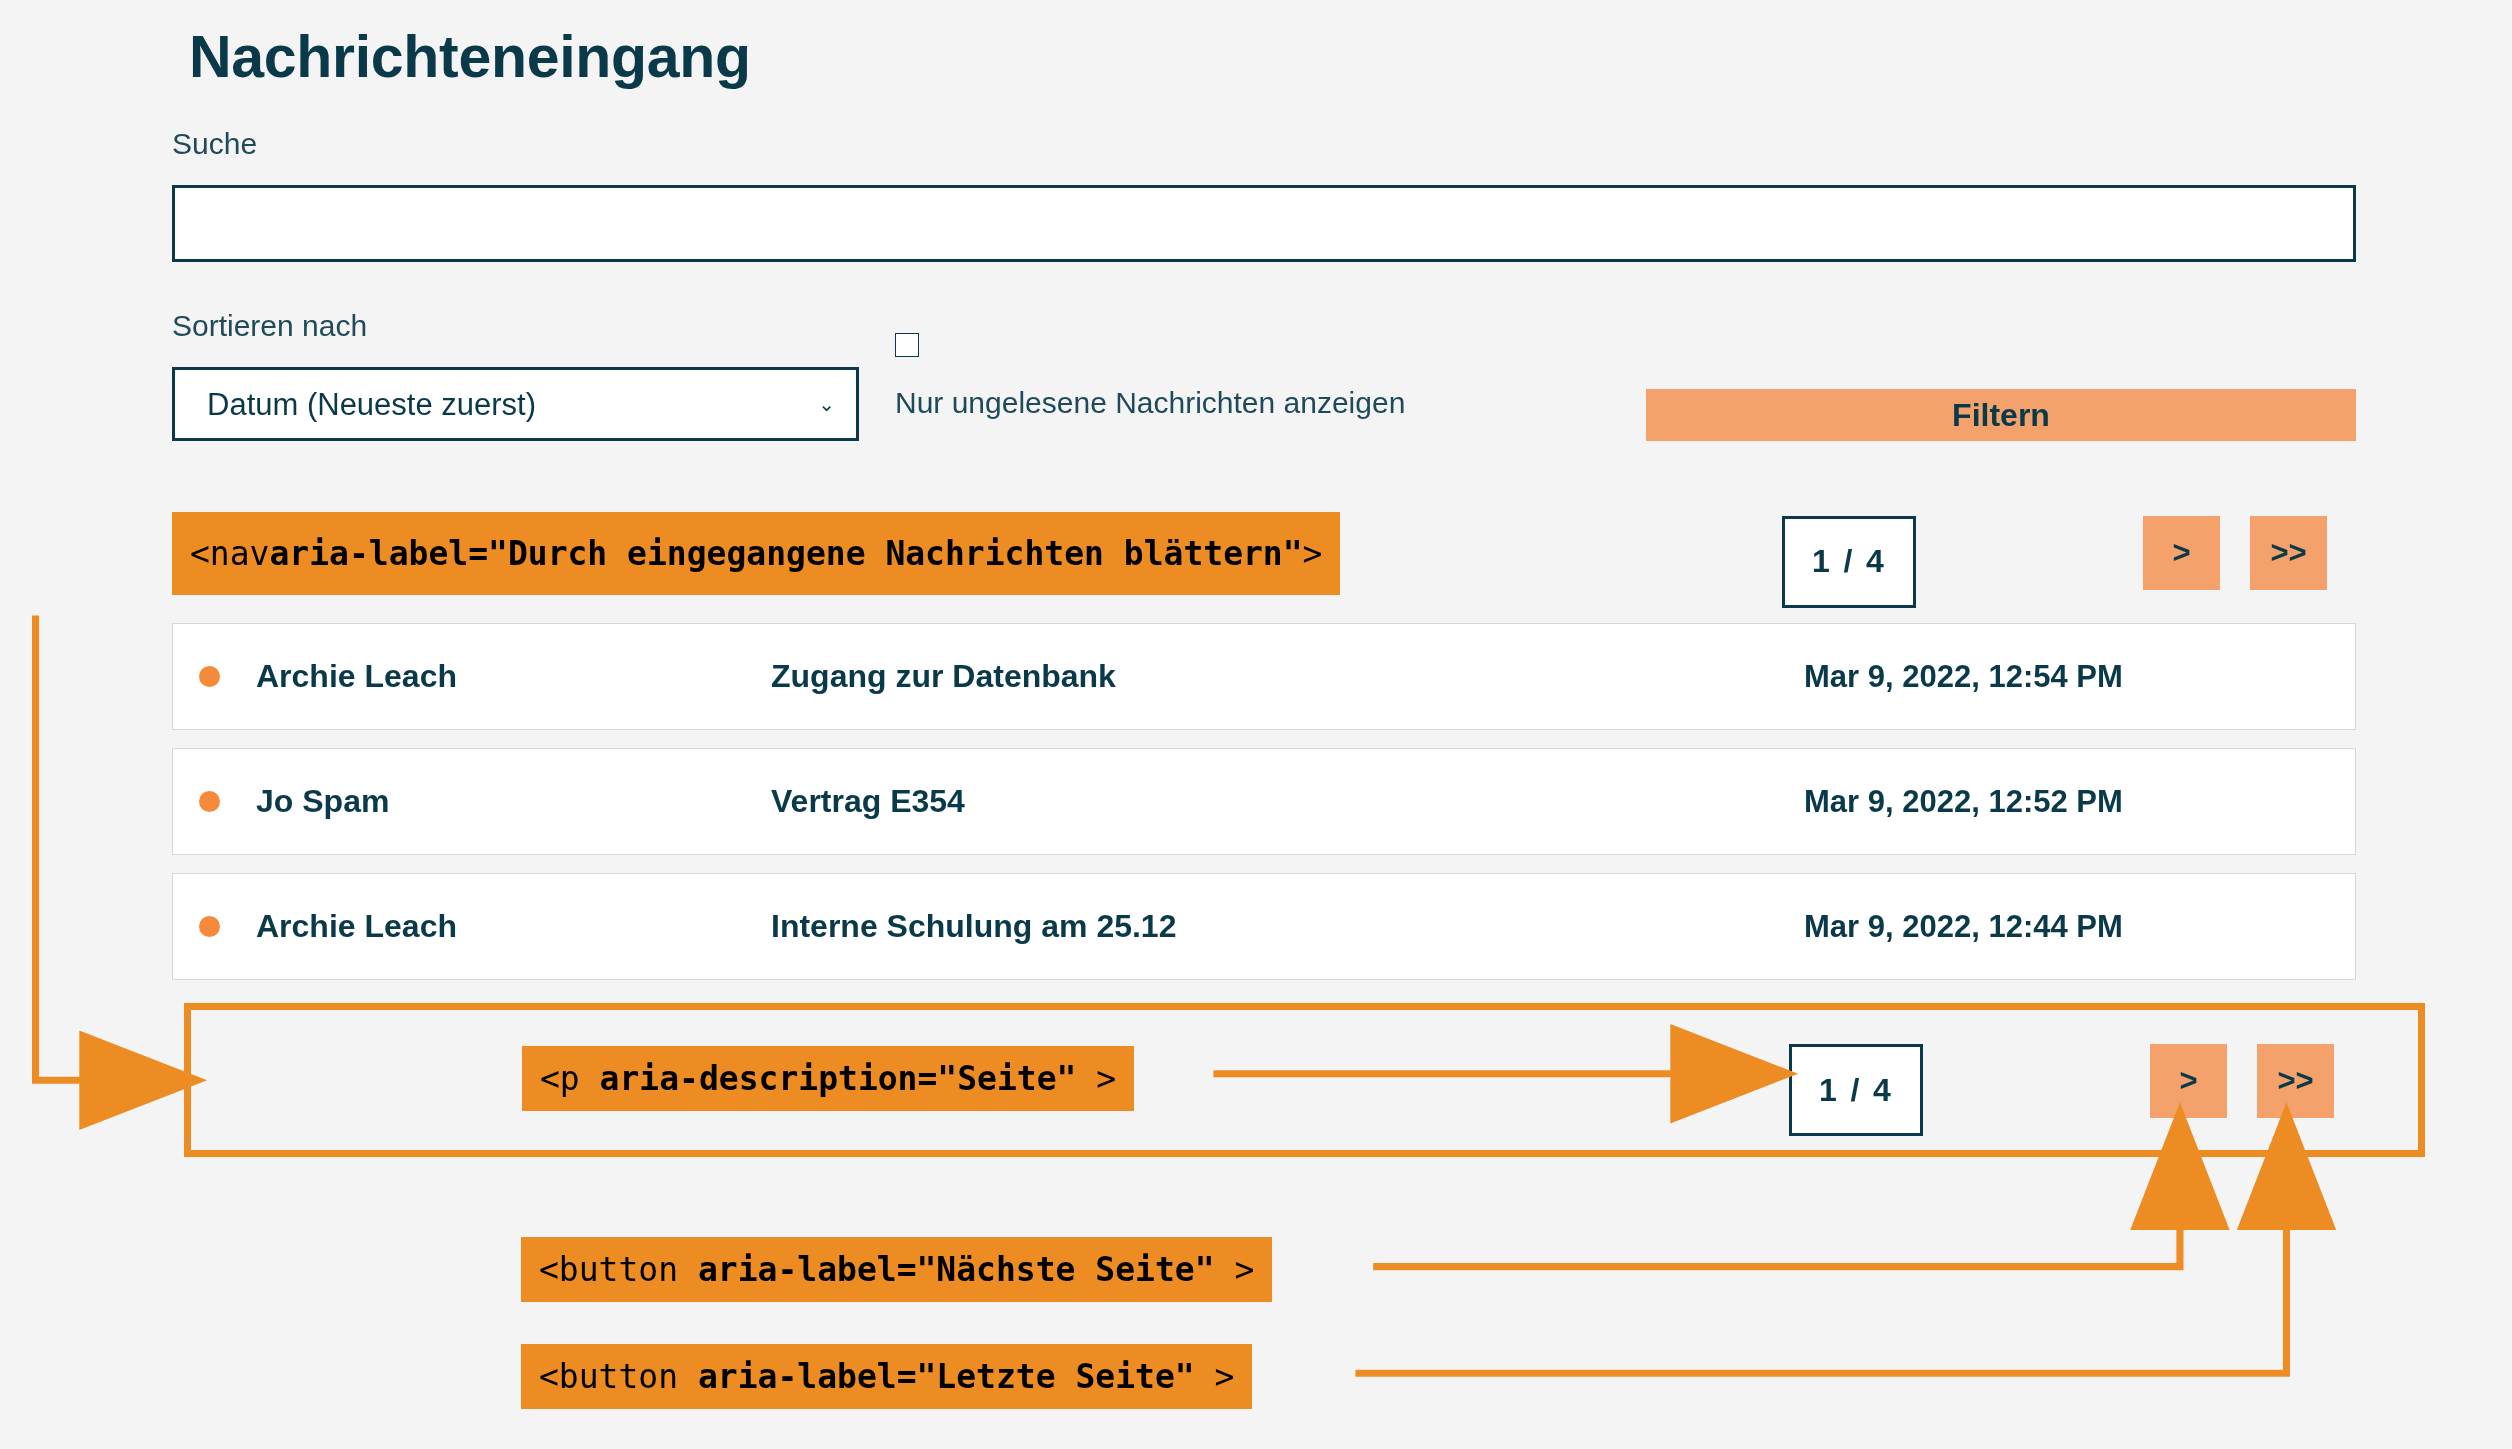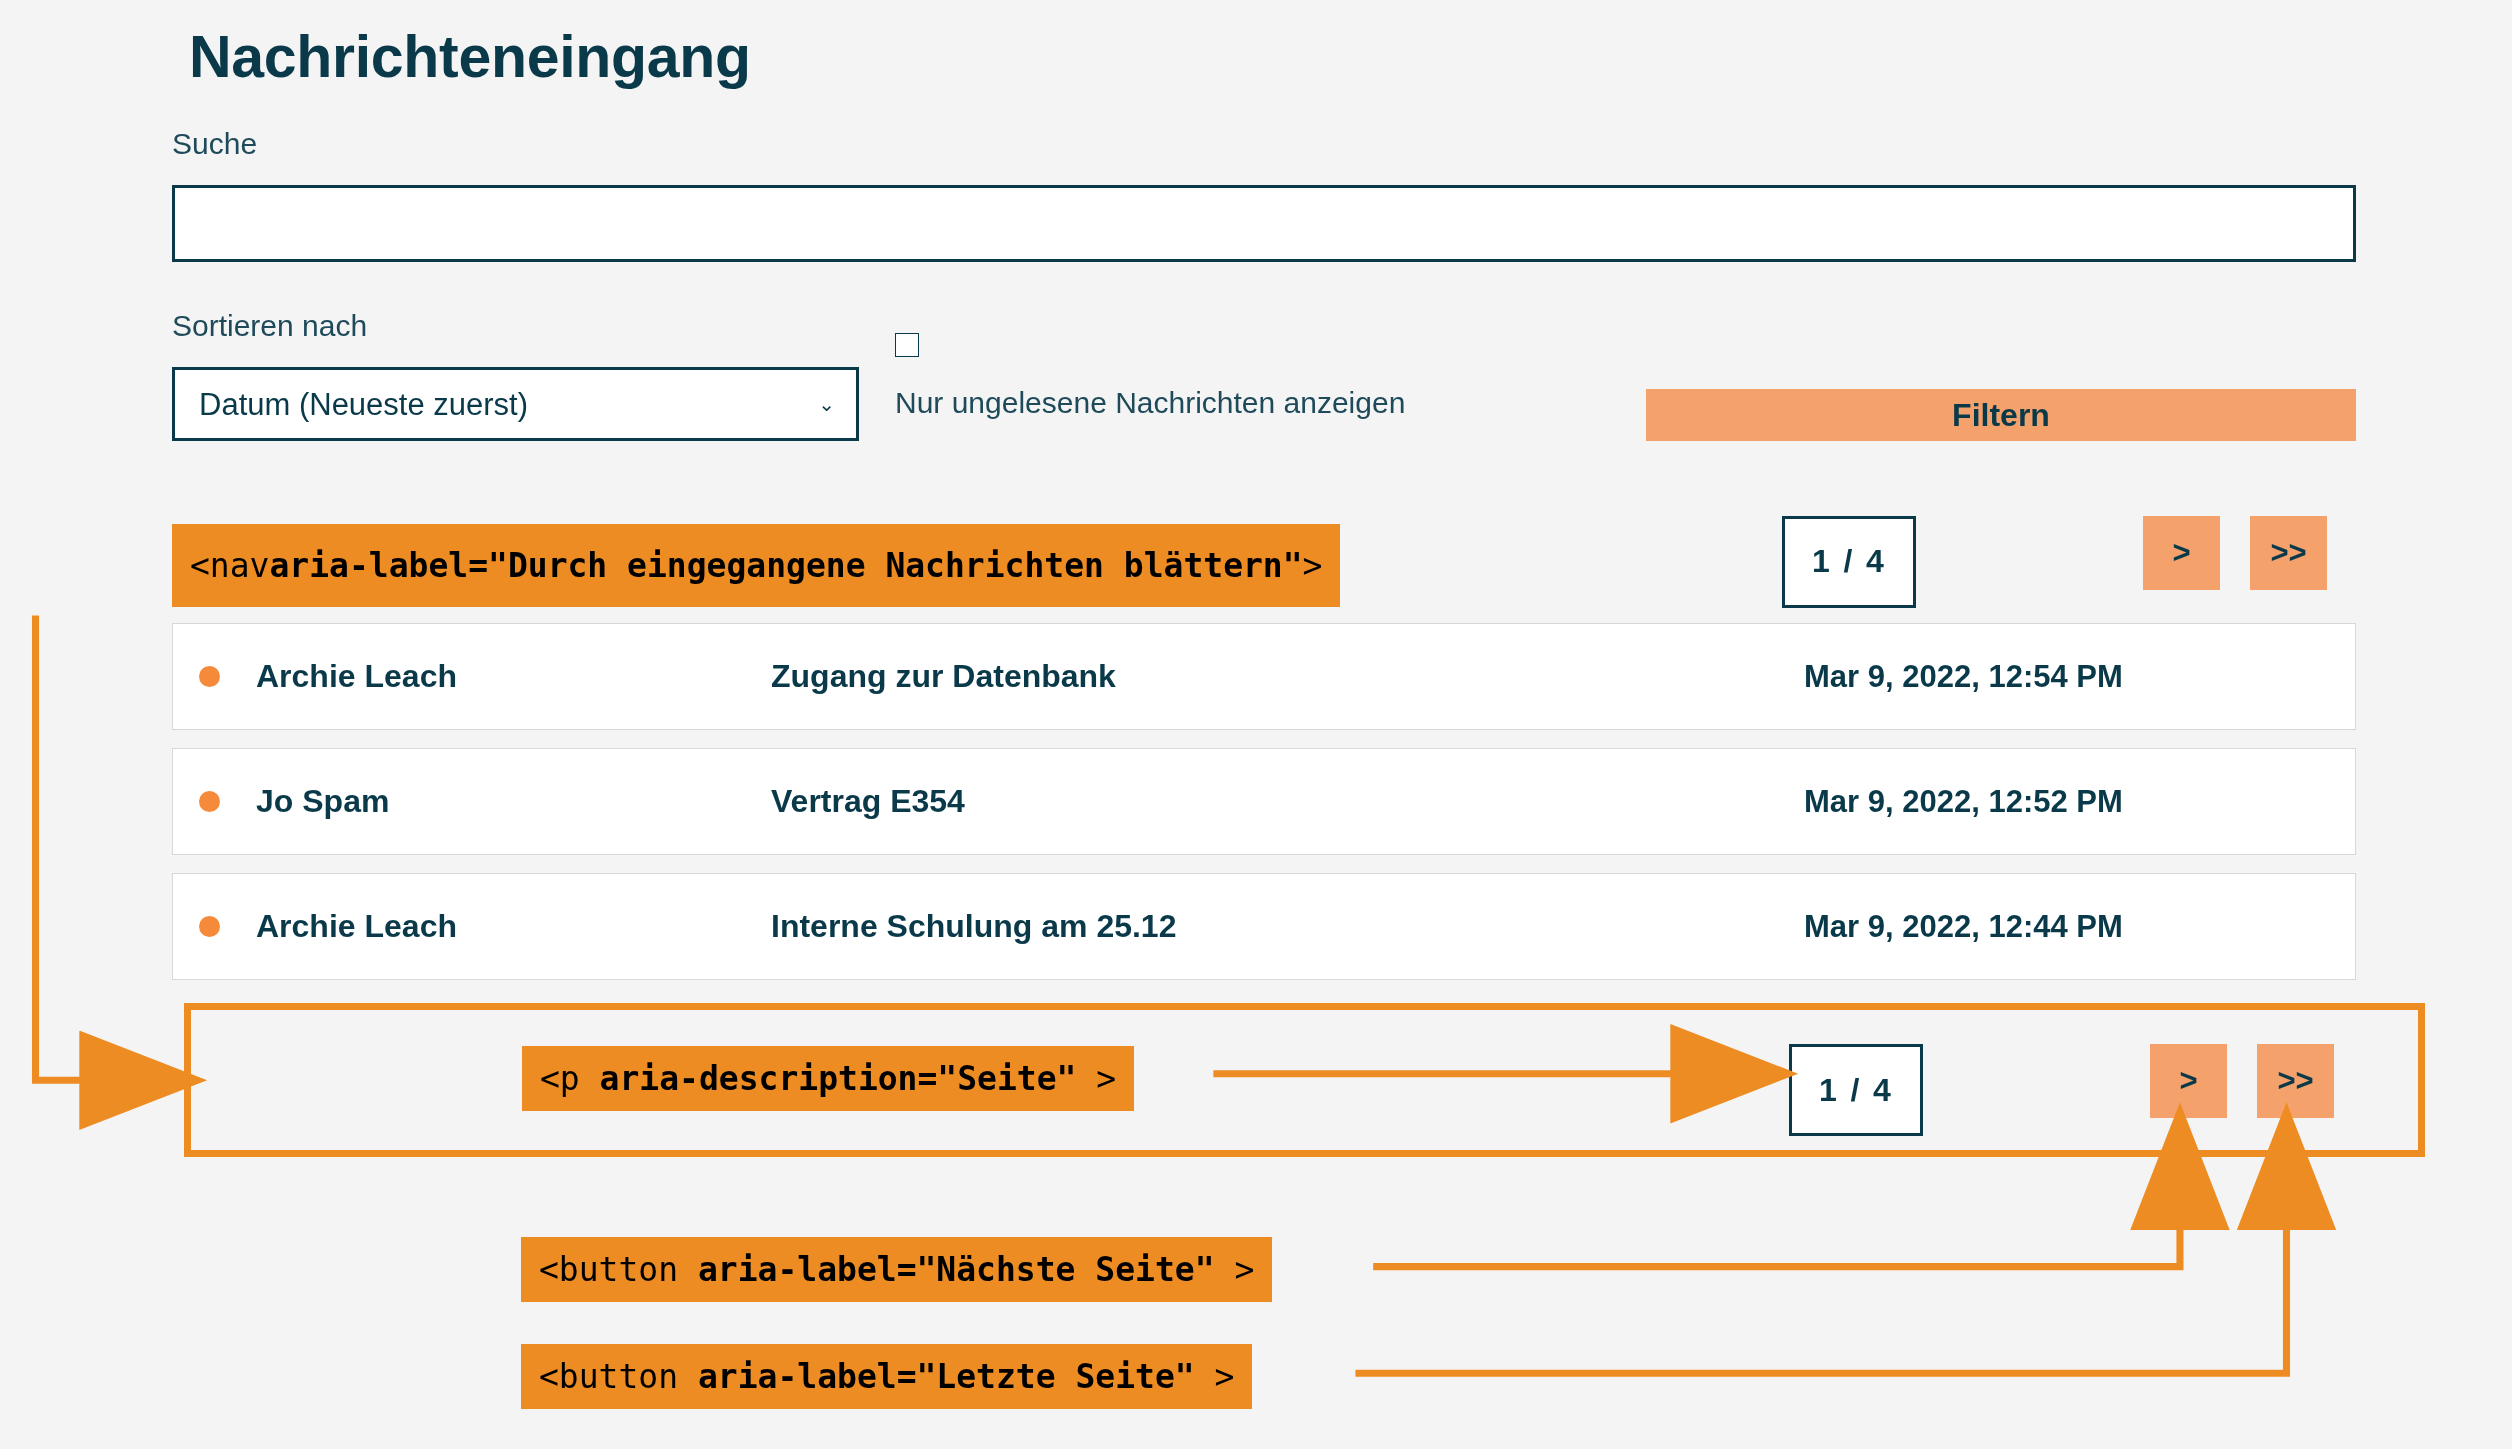--- a/index.html
+++ b/index.html
@@ -68,21 +68,21 @@
   .sort-block { width: 687px; }
   .sort-label { font-size: 30px; color: var(--navy-text); margin-bottom: 24px; }
   .sort-select {
     width: 100%;
     height: 74px;
     border: 3px solid var(--navy);
     background: #fff;
     font-size: 31px;
     font-weight: 500;
     color: var(--navy);
-    padding: 0 24px;
+    padding: 0 32px;
     appearance: none;
     position: relative;
   }
   .select-wrap { position: relative; }
   .select-caret {
     position: absolute;
     right: 24px;
     top: 50%;
     transform: translateY(-50%);
     font-size: 20px;
@@ -114,21 +114,21 @@
   }
 
   
   .pagination-row {
     margin-top: 71px;
     position: relative;
     height: 83px;
   }
   .anno-nav {
     position: absolute;
-    left: 0; top: 12px;
+    left: 0; top: 0;
     height: 83px;
     display: flex;
     align-items: center;
     padding: 0 18px;
     background: var(--orange-anno-bg);
     font-family: "Menlo", "Consolas", monospace;
     font-size: 33px;
     color: #000;
   }
   .anno-nav .b { font-weight: 800; }

